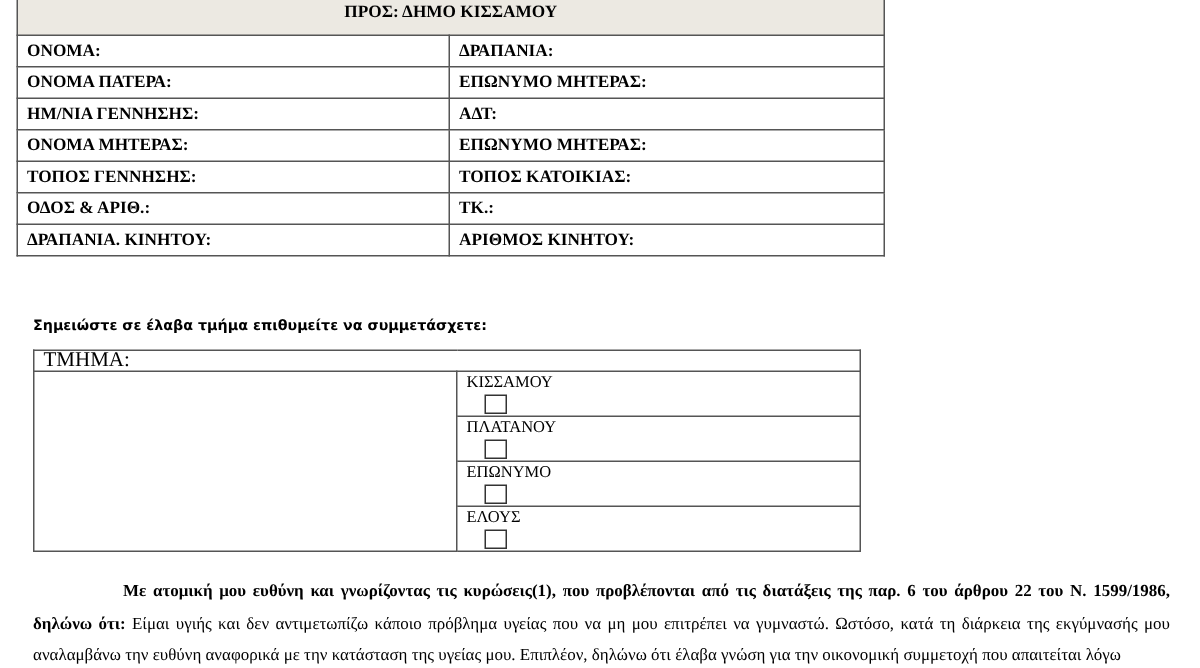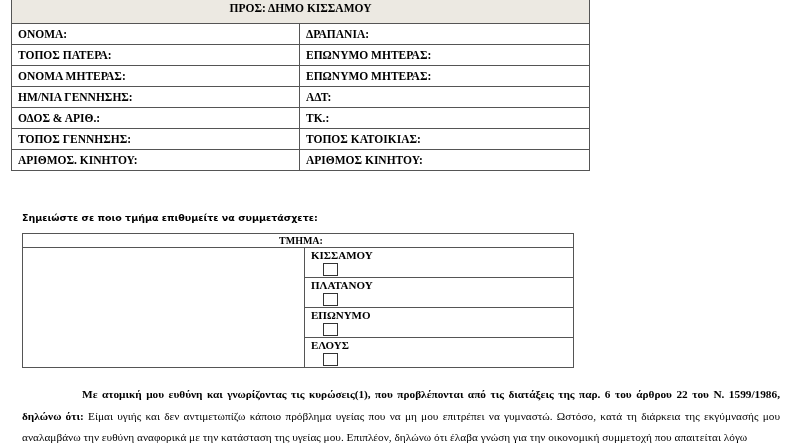--- a/index.html
+++ b/index.html
@@ -4,69 +4,69 @@
 <style>
   html, body { margin:0; padding:0; background:#ffffff; }
   body { width:800px; height:445px; overflow:hidden; position:relative; font-family:"Liberation Serif", serif; color:#000; }
   .t1 { position:absolute; left:11px; top:-8px; width:579px; border:1.5px solid #444; border-collapse:collapse; }
   .t1 td { border:1px solid #555; font-weight:bold; font-size:11.5px; height:20px; padding:0 0 0 6px; vertical-align:middle; line-height:20px; }
   .t1 td.hdr { background:#ece9e2; text-align:center; height:21px; line-height:30px; vertical-align:bottom; padding:0; }
   .t1 td.c1 { width:281px; }
   .note { position:absolute; left:22px; top:212px; font-family:"DejaVu Sans", sans-serif; font-weight:bold; font-size:9.5px; }
   .t2 { position:absolute; left:22px; top:233px; width:552px; border:1.5px solid #444; border-collapse:collapse; }
   .t2 td { border:1px solid #555; padding:0; }
-  .t2 td.head { font-weight:bold; font-size:10px; height:13px; line-height:13px; padding-left:6px;text-align:center; }
+  .t2 td.head { font-weight:normal; font-size:14px; height:13px; line-height:13px; padding-left:6px; }
   .t2 td.left { width:281px; }
   .t2 td.opt { height:29px; padding-left:6px; vertical-align:top; }
-  .opt-label { font-weight:bold; font-size:11px; line-height:13px; display:block; margin-top:1px; }
+  .opt-label { font-weight:normal; font-size:11px; line-height:13px; display:block; margin-top:1px; }
   .cb { display:block; width:15px; height:13px; border:1px solid #333; margin-left:12px; margin-top:1px; box-sizing:border-box; }
   .para { position:absolute; left:22px; top:384px; width:758px; font-size:11.3px; line-height:21.5px; text-align:justify; }
   .para .indent { display:inline-block; width:60px; }
   .b { font-weight:bold; }
 </style>
 </head>
 <body>
 
 <table class="t1">
   <tbody>
       <tr>
     <td class="hdr" colspan="2">ΠΡΟΣ: ΔΗΜΟ ΚΙΣΣΑΜΟΥ</td>
   </tr>
   <tr>
     <td class="c1">ΟΝΟΜΑ:</td>
     <td>ΔΡΑΠΑΝΙΑ:</td>
   </tr>
   <tr>
-    <td class="c1">ΤΟΠΟΣ ΠΑΤΕΡΑ:</td>
-    <td>ΕΠΩΝΥΜΟ ΜΗΤΕΡΑΣ:</td>
-  </tr>
-  <tr>
-    <td class="c1">ΟΝΟΜΑ ΜΗΤΕΡΑΣ:</td>
+    <td class="c1">ΟΝΟΜΑ ΠΑΤΕΡΑ:</td>
     <td>ΕΠΩΝΥΜΟ ΜΗΤΕΡΑΣ:</td>
   </tr>
   <tr>
     <td class="c1">ΗΜ/ΝΙΑ ΓΕΝΝΗΣΗΣ:</td>
     <td>ΑΔΤ:</td>
   </tr>
   <tr>
-    <td class="c1">ΟΔΟΣ &amp; ΑΡΙΘ.:</td>
-    <td>ΤΚ.:</td>
+    <td class="c1">ΟΝΟΜΑ ΜΗΤΕΡΑΣ:</td>
+    <td>ΕΠΩΝΥΜΟ ΜΗΤΕΡΑΣ:</td>
   </tr>
   <tr>
     <td class="c1">ΤΟΠΟΣ ΓΕΝΝΗΣΗΣ:</td>
     <td>ΤΟΠΟΣ ΚΑΤΟΙΚΙΑΣ:</td>
   </tr>
   <tr>
-    <td class="c1">ΑΡΙΘΜΟΣ. ΚΙΝΗΤΟΥ:</td>
+    <td class="c1">ΟΔΟΣ &amp; ΑΡΙΘ.:</td>
+    <td>ΤΚ.:</td>
+  </tr>
+  <tr>
+    <td class="c1">ΔΡΑΠΑΝΙΑ. ΚΙΝΗΤΟΥ:</td>
     <td>ΑΡΙΘΜΟΣ ΚΙΝΗΤΟΥ:</td>
   </tr>
 </tbody>
   </table>
 
-<div class="note">Σημειώστε σε ποιο τμήμα επιθυμείτε να συμμετάσχετε:</div>
+<div class="note">Σημειώστε σε έλαβα τμήμα επιθυμείτε να συμμετάσχετε:</div>
 
 <table class="t2">
   <tbody>
       <tr>
     <td class="head" colspan="2">ΤΜΗΜΑ:</td>
   </tr>
   <tr>
     <td class="left" rowspan="4"></td>
     <td class="opt">
       <span class="opt-label">ΚΙΣΣΑΜΟΥ</span>

